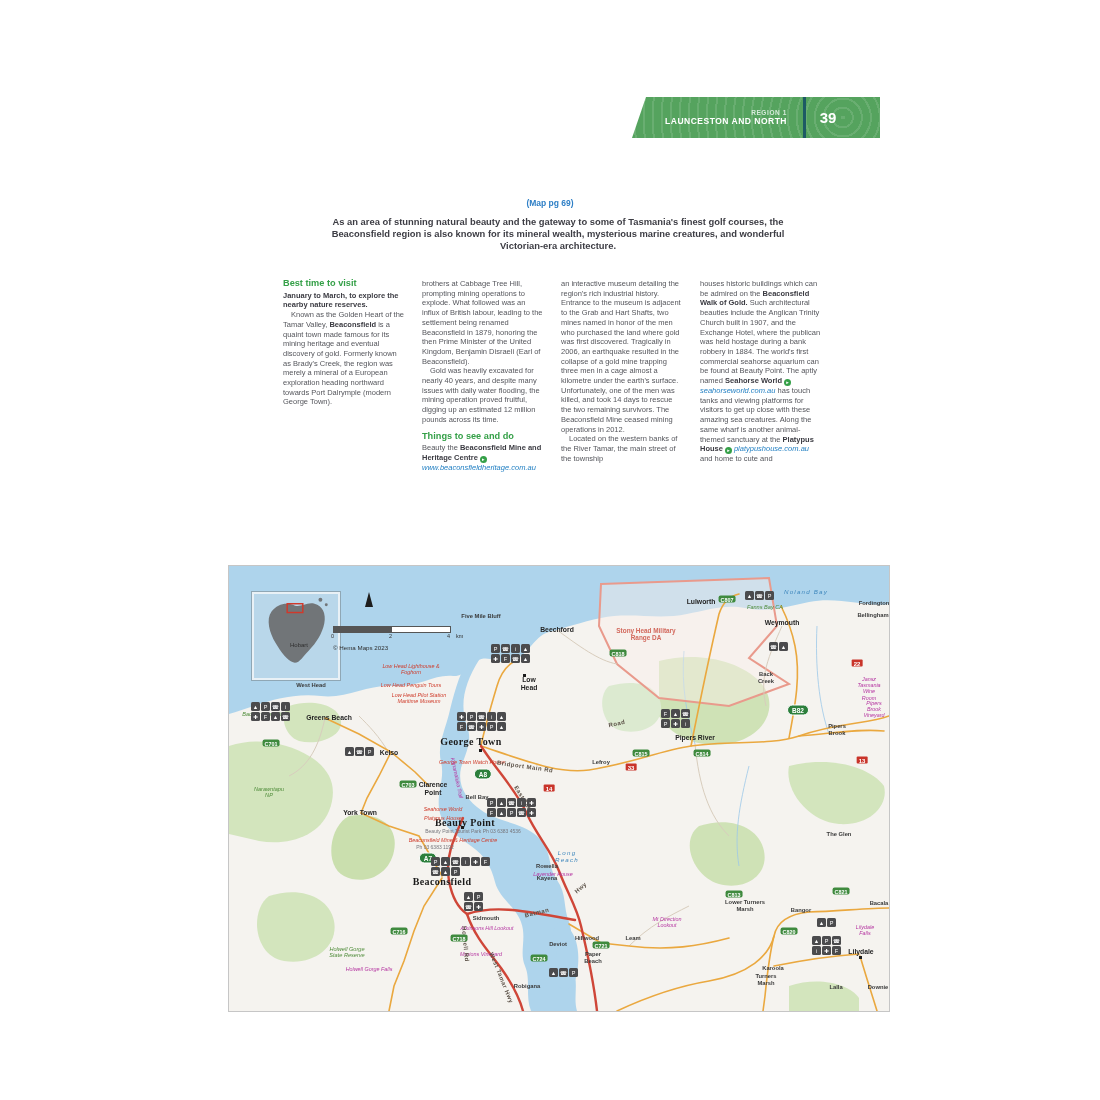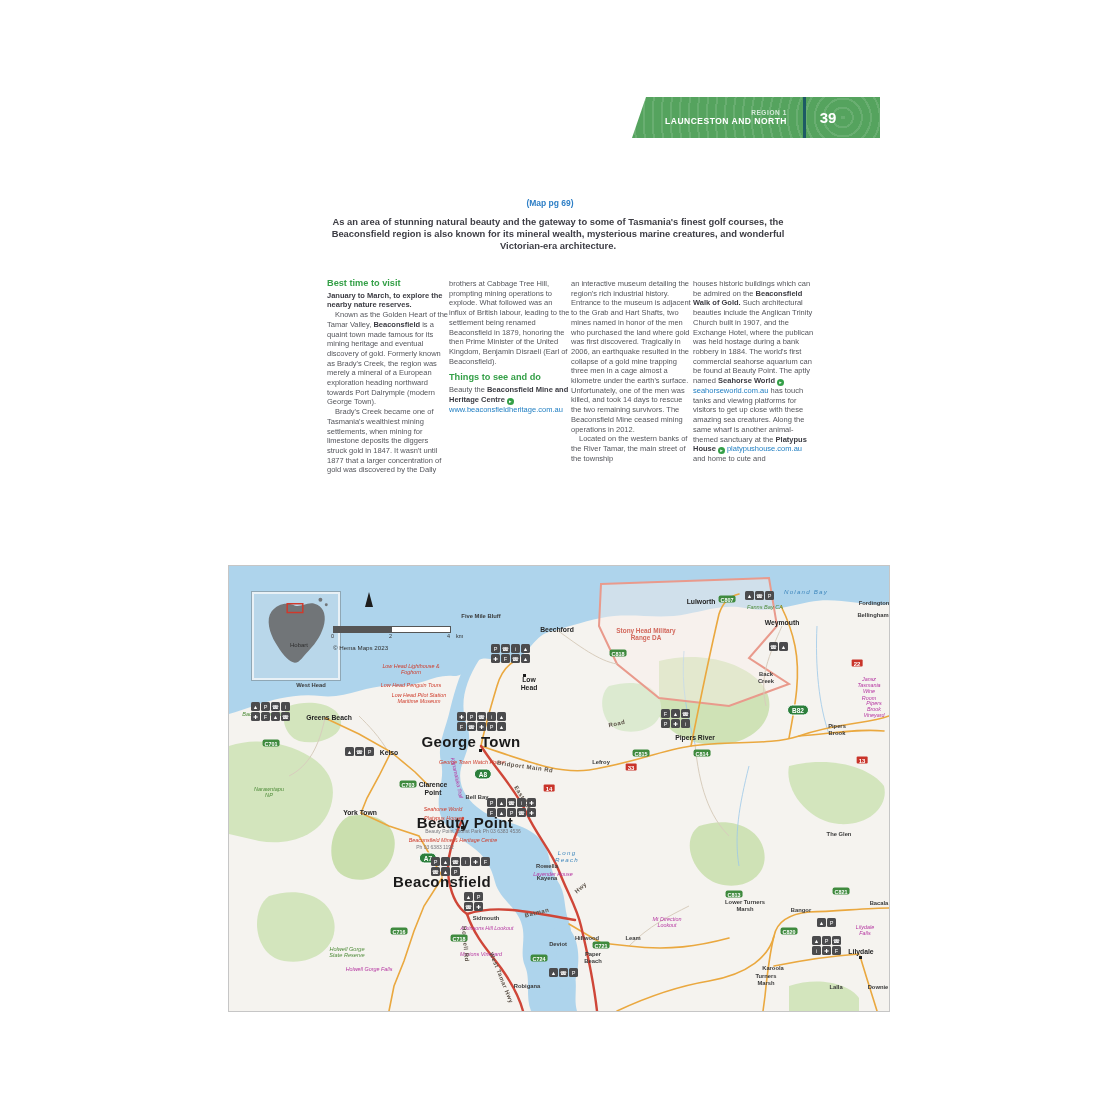--- a/index.html
+++ b/index.html
@@ -22,38 +22,38 @@
   
   .title{position:absolute;left:0;top:178px;width:1100px;text-align:center;
          font-family:"DejaVu Serif",serif;font-weight:bold;font-size:17px;color:#2f9c47;}
   .map-ref{position:absolute;left:0;top:198px;width:1100px;text-align:center;
          font-size:8.5px;font-weight:bold;color:#2e7fc6;}
   .intro{position:absolute;left:322px;top:216px;width:472px;text-align:center;
          font-size:9.4px;line-height:12px;font-weight:bold;color:#3d3d44;}
 
   
   .columns{position:absolute;left:283px;top:279px;width:539px;display:grid;
-           grid-template-columns:repeat(4,122px);column-gap:0;align-items:start;margin-left:44px;}
+           grid-template-columns:repeat(4,122px);column-gap:17px;align-items:start;}
   .col{font-size:7.5px;line-height:9.7px;color:#55565c;}
   .col-h{font-size:9.2px;font-weight:bold;color:#35a048;margin:7px 0 2px 0;}
   .col-h:first-child{margin-top:0;}
   .col-p{margin:0 0 0 0;}
   .col-p.ind{text-indent:8px;}
   .bd{font-weight:bold;color:#3b3b42;}
-  .lnk{color:#1f7ec2;}
+  .lnk{color:#1f7ec2;font-style:italic;}
   .webicon{display:inline-block;width:7px;height:7px;border-radius:50%;background:#35a048;
            color:#fff;font-size:5px;line-height:7px;text-align:center;margin:0 2px;vertical-align:-1px;font-style:normal;}
 
   
   .map{position:absolute;left:228px;top:565px;width:660px;height:445px;background:#f5f3ef;
        border:1px solid #c6c6c6;overflow:hidden;}
   .map svg{position:absolute;left:0;top:0;}
   .map-label{position:absolute;transform:translate(-50%,-50%);white-space:pre-line;text-align:center;
        line-height:1.15;pointer-events:none;}
-  .t-lg{font-size:15px;font-weight:bold;color:#1a1a1a;letter-spacing:.4px;}
+  .t-lg{font-size:10px;font-weight:bold;color:#1a1a1a;letter-spacing:.4px;font-family:Liberation Serif, serif;}
   .t{font-size:6.8px;font-weight:bold;color:#242424;}
   .t-sm{font-size:5.8px;font-weight:bold;color:#3a3a3a;}
   .water{font-size:6.2px;font-style:italic;color:#3e87bd;letter-spacing:1.2px;}
   .reserve{font-size:5.6px;font-style:italic;color:#4f8c3a;}
   .area{font-size:6.4px;font-weight:bold;color:#d2685c;}
   .poi-red{font-size:5.4px;color:#cf3b2a;font-style:italic;}
   .poi-mag{font-size:5.4px;color:#b535a1;font-style:italic;}
   .gray{font-size:5px;color:#76767c;}
   .road{font-size:6px;color:#5c5248;font-weight:bold;letter-spacing:.5px;}
 
@@ -93,24 +93,24 @@
   </div>
 
   <div class="map-ref">(Map pg 69)</div>
   <div class="intro">As an area of stunning natural beauty and the gateway to some of Tasmania's finest golf courses, the Beaconsfield region is also known for its mineral wealth, mysterious marine creatures, and wonderful Victorian-era architecture.</div>
 
   <div class="columns">
     <div class="col">
         <div class="col-h">Best time to visit</div>
         <p class="col-p"><span class="bd">January to March, to explore the nearby nature reserves.</span></p>
         <p class="col-p ind"><span class="">Known as the Golden Heart of the Tamar Valley, </span><span class="bd">Beaconsfield</span><span class=""> is a quaint town made famous for its mining heritage and eventual discovery of gold. Formerly known as Brady's Creek, the region was merely a mineral of a European exploration heading northward towards Port Dalrymple (modern George Town).</span></p>
-        <p class="col-p ind"><span class="">Brady's Creek became one of Tasmania's wealthiest mining settlements, when mining for limestone deposits the diggers struck gold in 1847. It wasn't until 1877 that a larger concentration of gold was discovered by the Dally</span></p>
       </div>
     <div class="col">
         <p class="col-p"><span class="">brothers at Cabbage Tree Hill, prompting mining operations to explode. What followed was an influx of British labour, leading to the settlement being renamed Beaconsfield in 1879, honoring the then Prime Minister of the United Kingdom, Benjamin Disraeli (Earl of Beaconsfield).</span></p>
+        <p class="col-p ind"><span class="">Gold was heavily excavated for nearly 40 years, and despite many issues with daily water flooding, the mining operation proved fruitful, digging up an estimated 12 million pounds across its time.</span></p>
         <div class="col-h">Things to see and do</div>
         <p class="col-p"><span class="">Beauty the </span><span class="bd">Beaconsfield Mine and Heritage Centre</span><span class="webicon">▸</span><span class="lnk">www.beaconsfieldheritage.com.au</span></p>
       </div>
     <div class="col">
         <p class="col-p"><span class="">an interactive museum detailing the region's rich industrial history. Entrance to the museum is adjacent to the Grab and Hart Shafts, two mines named in honor of the men who purchased the land where gold was first discovered. Tragically in 2006, an earthquake resulted in the collapse of a gold mine trapping three men in a cage almost a kilometre under the earth's surface. Unfortunately, one of the men was killed, and took 14 days to rescue the two remaining survivors. The Beaconsfield Mine ceased mining operations in 2012.</span></p>
         <p class="col-p ind"><span class="">Located on the western banks of the River Tamar, the main street of the township</span></p>
       </div>
     <div class="col">
         <p class="col-p"><span class="">houses historic buildings which can be admired on the </span><span class="bd">Beaconsfield Walk of Gold.</span><span class=""> Such architectural beauties include the Anglican Trinity Church built in 1907, and the Exchange Hotel, where the publican was held hostage during a bank robbery in 1884. The world's first commercial seahorse aquarium can be found at Beauty Point. The aptly named </span><span class="bd">Seahorse World</span><span class="webicon">▸</span><span class="lnk">seahorseworld.com.au</span><span class=""> has touch tanks and viewing platforms for visitors to get up close with these amazing sea creatures. Along the same wharf is another animal-themed sanctuary at the </span><span class="bd">Platypus House</span><span class="webicon">▸</span><span class="lnk">platypushouse.com.au</span><span class=""> and home to cute and</span></p>
       </div>

